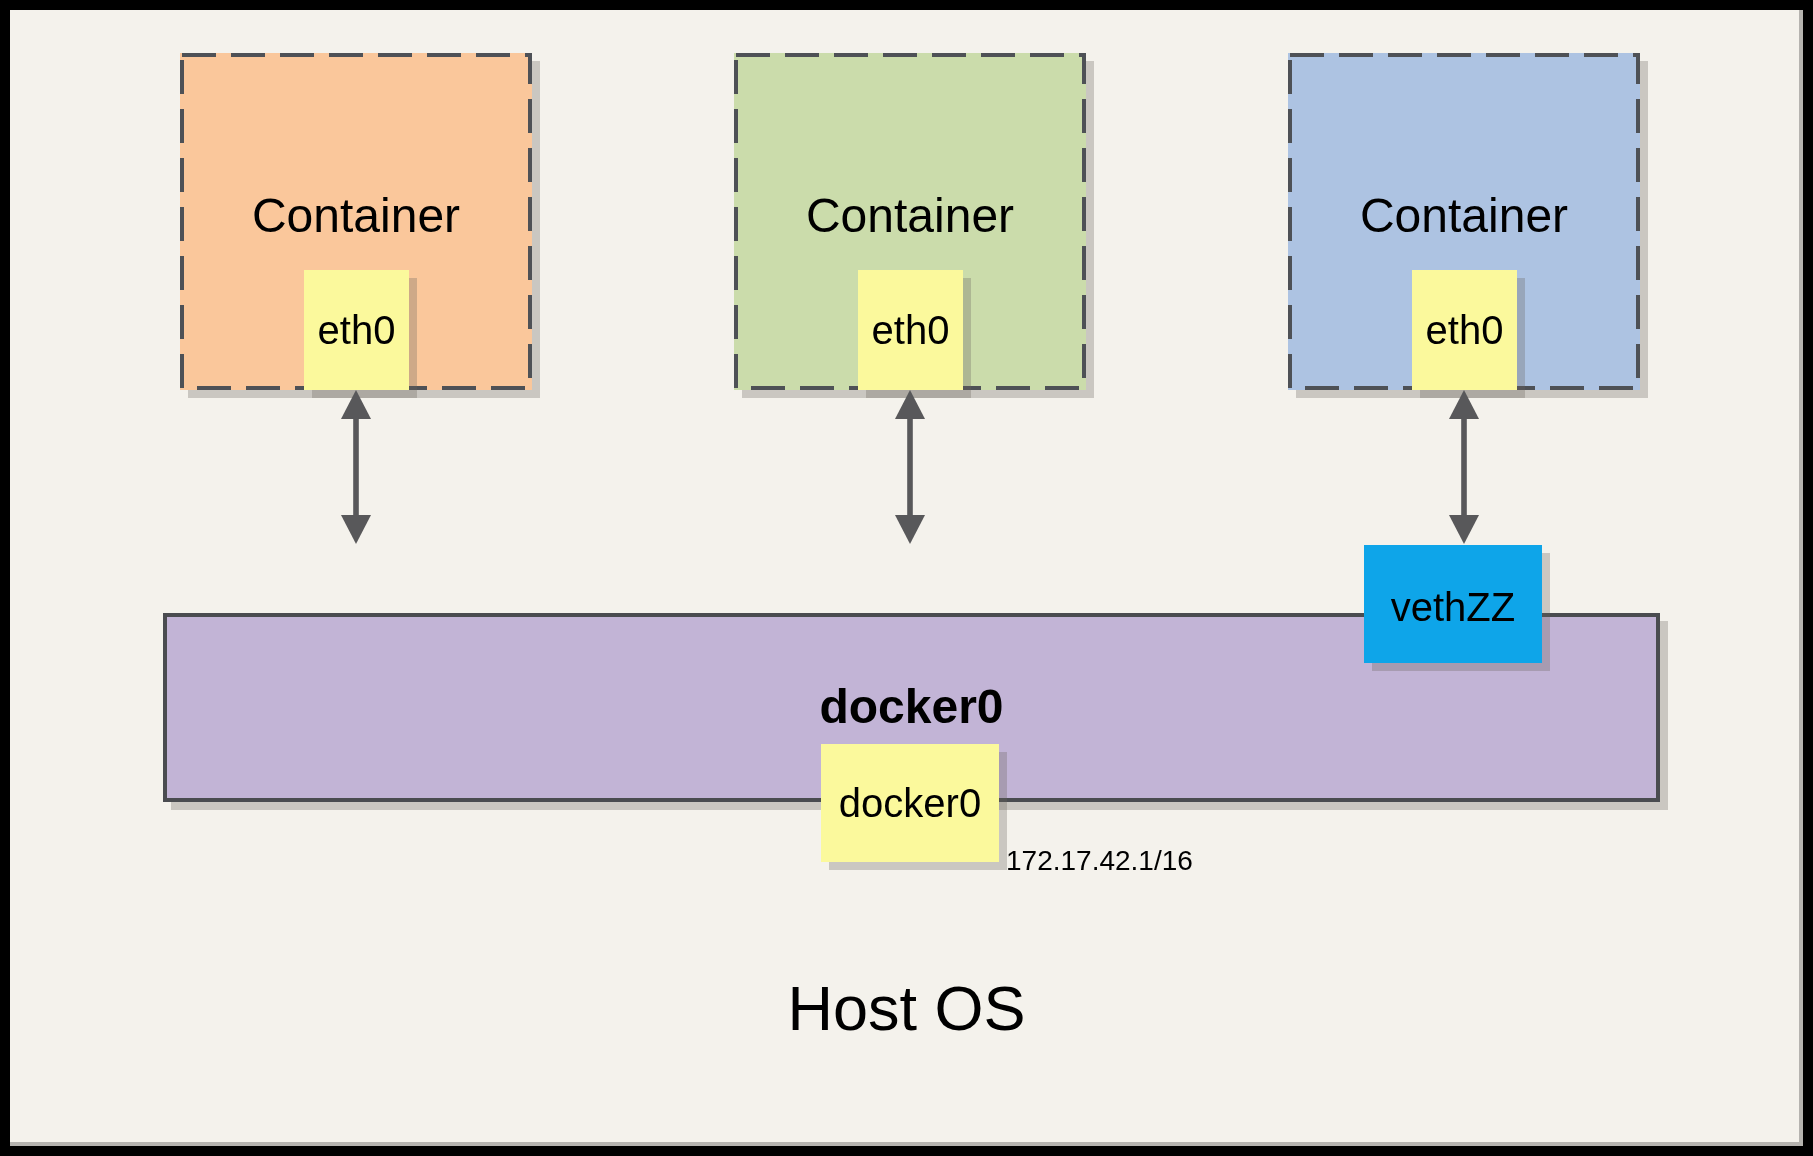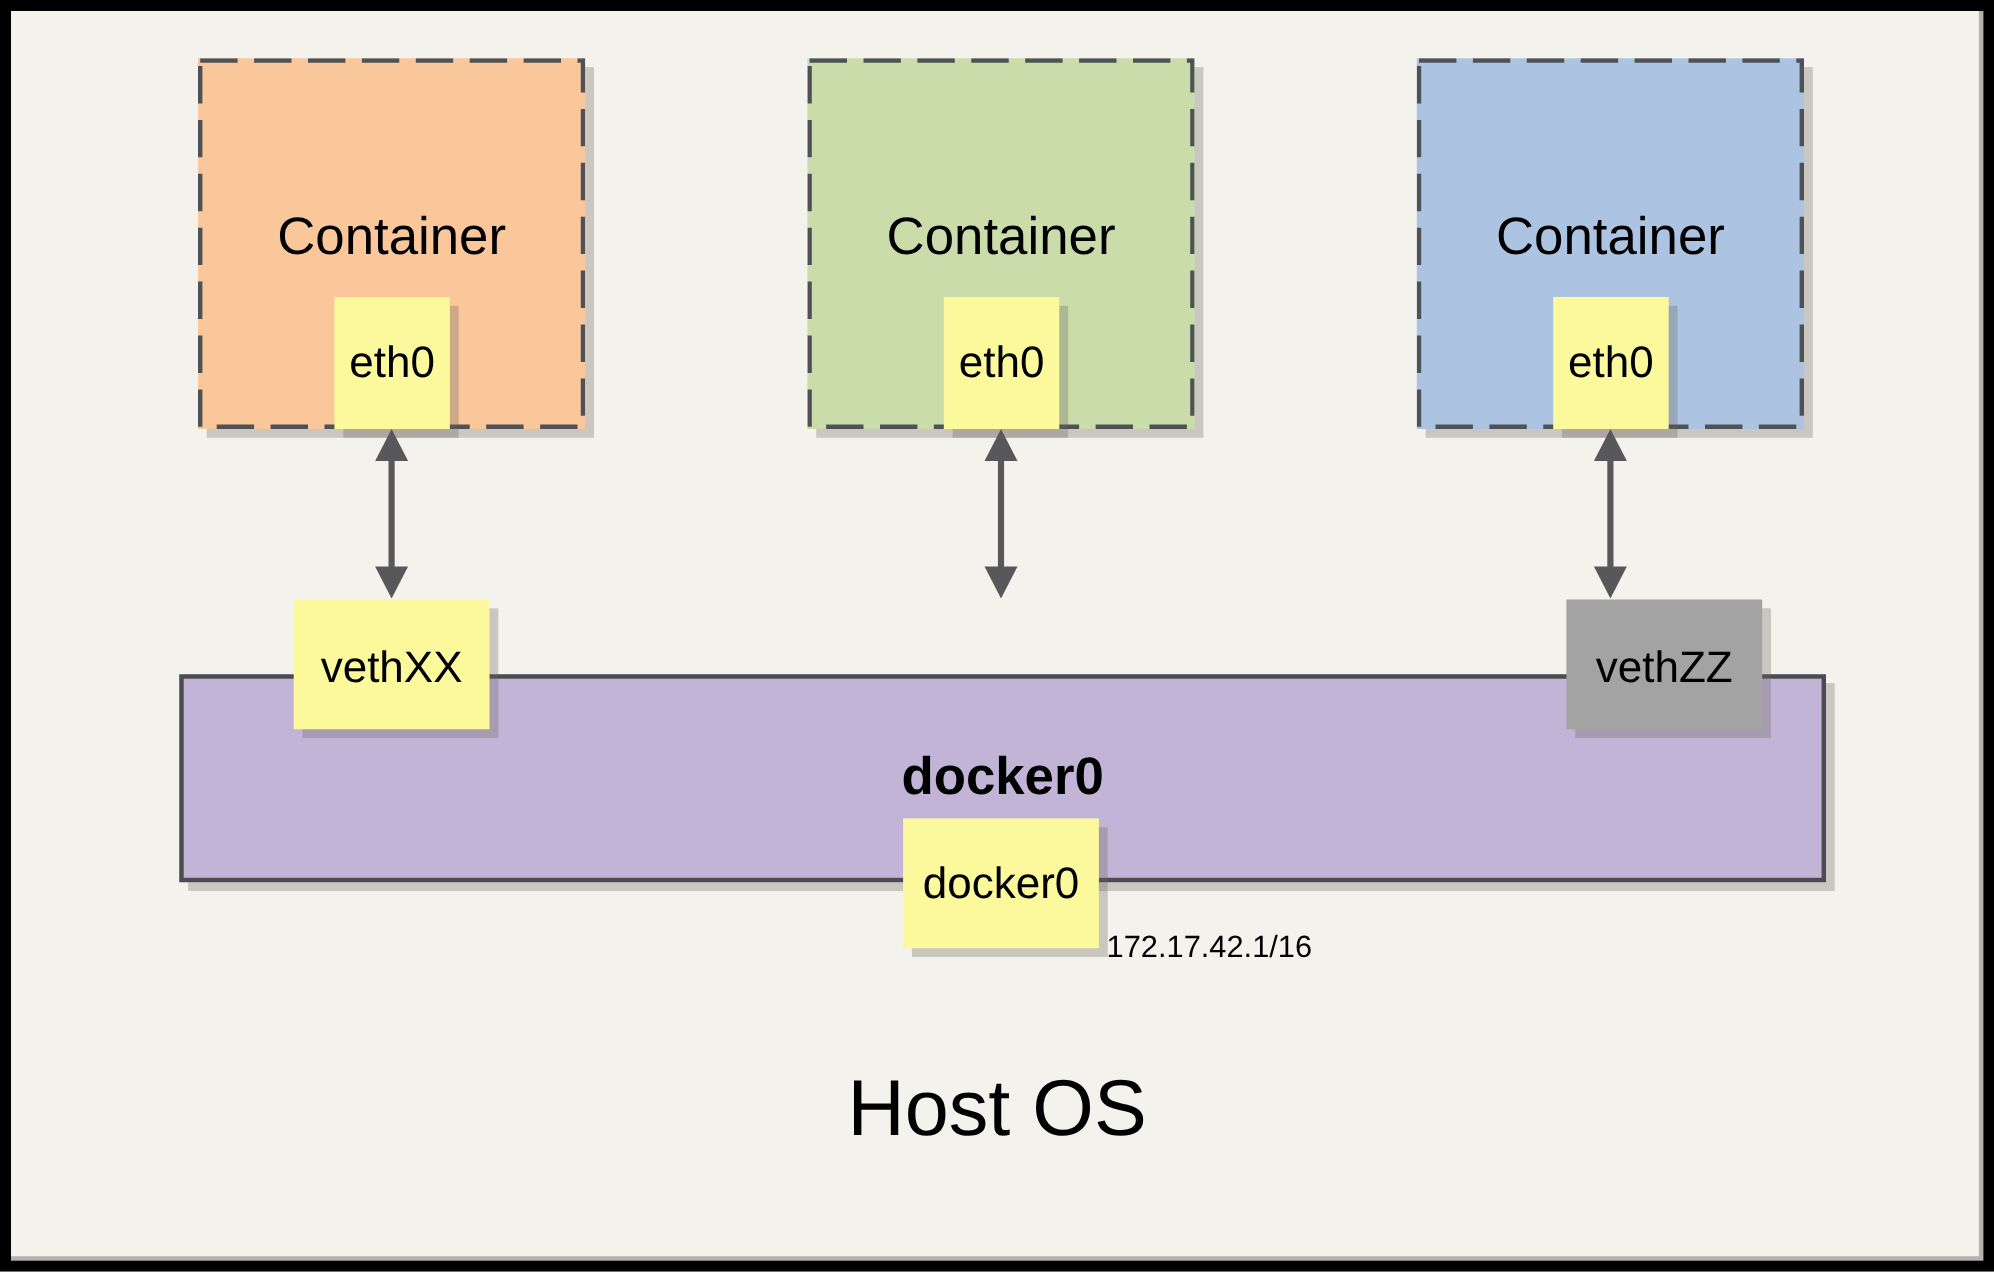--- a/index.html
+++ b/index.html
@@ -52,21 +52,21 @@
     text-align:center;font-size:48px;font-weight:bold;line-height:62px;
   }
   .docker-note{
     left:811px;top:734px;width:178px;height:118px;
   }
   .ip-label{
     left:996px;top:827px;font-size:28px;line-height:48px;
   }
   .host-label{
     left:0;top:948px;width:100%;
-    text-align:center;font-size:72px;line-height:101px;font-weight:normal;
+    text-align:center;font-size:63px;line-height:101px;font-weight:normal;
   }
 </style>
 </head>
 <body>
 
 <div class="page" style="background-color: rgb(244, 242, 236);">
 
   <div class="abs container-box shadow" style="left: 170px; background-color: rgb(250, 199, 155);">
     <svg class="dash" viewBox="0 0 352 337" style="color: rgb(78, 81, 86);">
       <rect x="2" y="2" width="348" height="333" fill="none" stroke="currentColor" stroke-width="4" stroke-dasharray="34 15"></rect>
@@ -109,24 +109,21 @@
     <polygon points="17,0 32,29 2,29" fill="currentColor"></polygon>
     <polygon points="17,154 32,125 2,125" fill="currentColor"></polygon>
     <rect x="14.2" y="27" width="5.6" height="100" fill="currentColor"></rect>
   </svg>
   <svg class="abs arrow" style="left: 1437px; color: rgb(88, 88, 90);" viewBox="0 0 34 154">
     <polygon points="17,0 32,29 2,29" fill="currentColor"></polygon>
     <polygon points="17,154 32,125 2,125" fill="currentColor"></polygon>
     <rect x="14.2" y="27" width="5.6" height="100" fill="currentColor"></rect>
   </svg>
 
-  <div class="abs note veth-note shadow" style="left: 257px; background-color: rgb(251, 249, 156);">
-    <span>vethXX</span>
-  </div>
-  <div class="abs note veth-note shadow" style="left: 1414px; background-color: #a3a3a3;">
+  <div class="abs note veth-note shadow" style="left: 1354px; background-color: #0ea5e9;">
     <span>vethZZ</span>
   </div>
 
   <div class="abs note docker-note shadow" style="background-color: rgb(251, 249, 156);">
     <span>docker0</span>
   </div>
 
   <div class="abs ip-label">172.17.42.1/16</div>
 
   <div class="abs host-label">Host OS</div>

